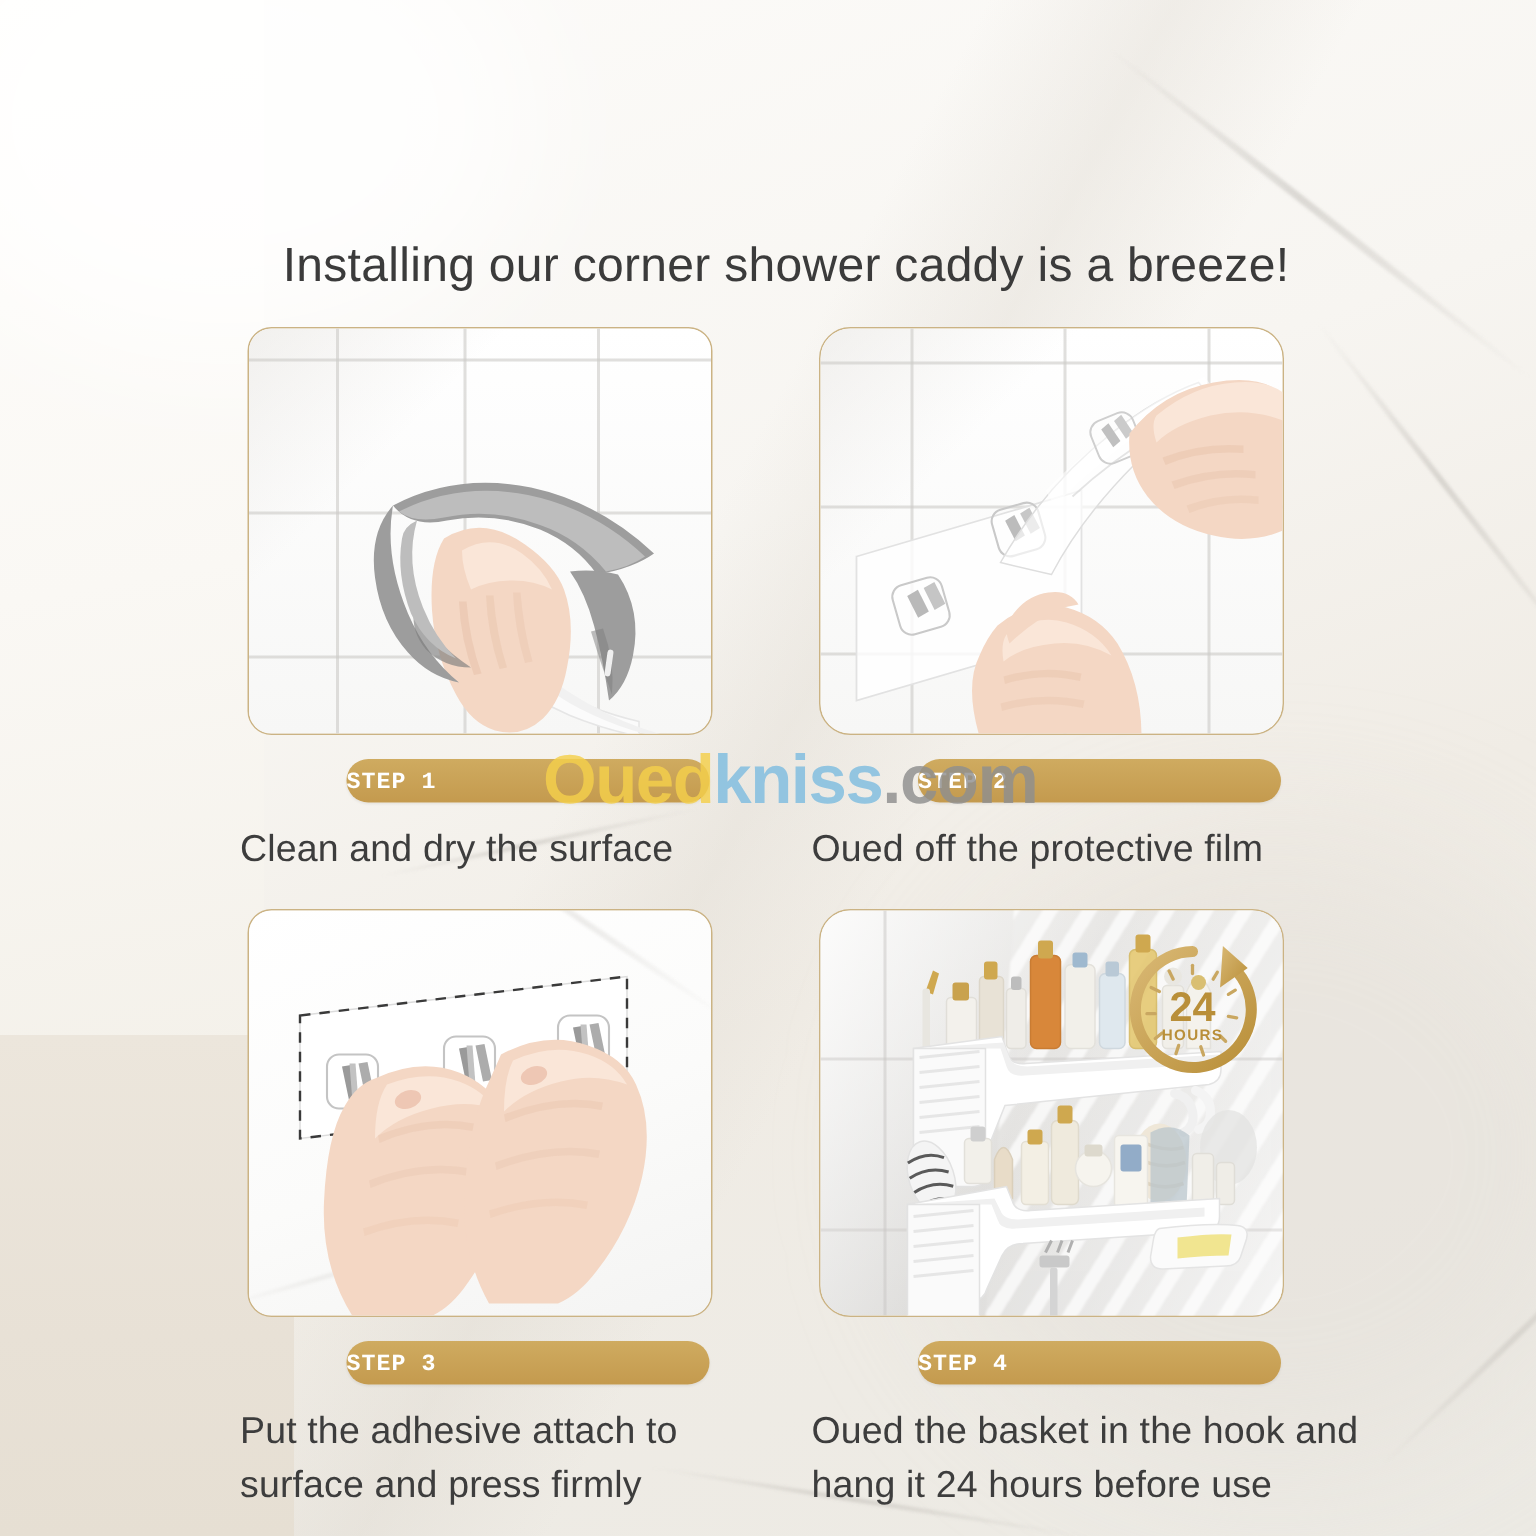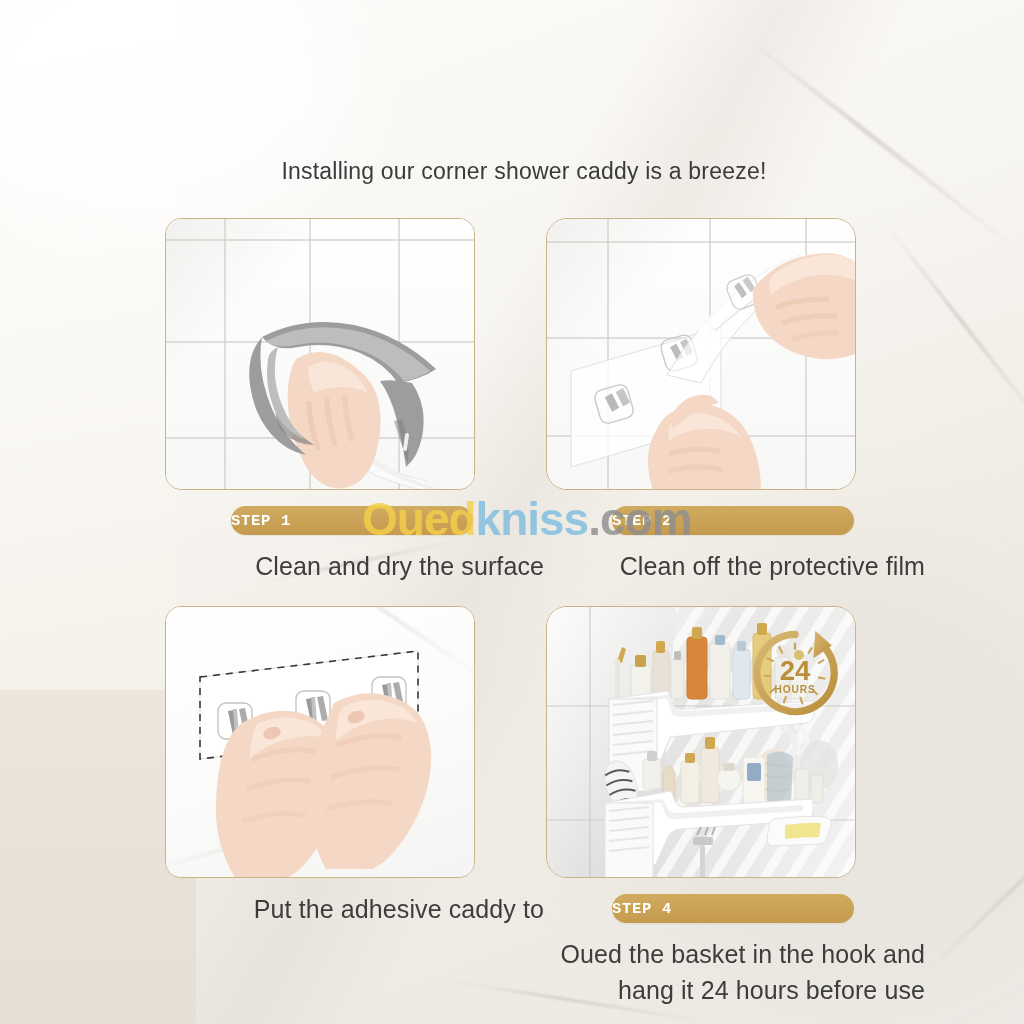--- a/index.html
+++ b/index.html
@@ -74,21 +74,21 @@
     letter-spacing: 1.2px;
     color: #c8a35c;
     white-space: pre;
     text-shadow: 0 1px 0 rgba(255,255,255,.6);
   }
   .subtitle {
     position: absolute;
     left: 0; top: 158px;
     width: 1024px;
     text-align: center;
-    font-size: 23px;
+    font-size: 32px;
     color: #3b3b3b;
     letter-spacing: .2px;
     padding-left: 24px;
   }
 
   
   .step {
     position: absolute;
     width: 384px;
   }
@@ -160,21 +160,21 @@
   }
   .pill-label {
     color: #ffffff;
     font-size: 15.5px;
     font-weight: bold;
     letter-spacing: .7px;
   }
 
   .caption {
     margin-top: 14px;
-    text-align: right;
+    text-align: left;
     font-size: 25px;
     line-height: 1.42;
     color: #3d3d3d;
     letter-spacing: .1px;
   }
 
   
   .watermark {
     position: absolute;
     left: 362px; top: 492px;
@@ -308,21 +308,21 @@
         <path class="skin-d" d="M122 232 q26 -8 52 -2 l-1 5 q-25 -6 -50 2 z" opacity=".4"></path>
         <path class="skin-d" d="M120 250 q28 -8 56 -2 l-1 5 q-27 -6 -54 2 z" opacity=".34"></path>
 
         <path class="skin" d="M126 194 q10 -16 26 -18 q14 -2 20 8 q-14 2 -26 10 q-12 8 -20 16 q-4 -10 0 -16 z"></path>
       </svg>
     </div>
     <div class="pill">
       <span class="pill-label">STEP 2</span>
     </div>
     <div class="caption">
-      <div>Clean off the protective film</div>
+      <div>Oued off the protective film</div>
     </div>
   </div>
 
   <div class="step step-3">
     <div class="photo">
       <div class="marblewall" style="background:linear-gradient(160deg,#ffffff 0%,#fbfbfa 55%,#f4f4f3 100%);"></div>
       <div class="vein" style="left:120px;top:10px;width:220px;height:4px;transform:rotate(34deg);opacity:.55;"></div>
       <div class="vein" style="left:-30px;top:240px;width:180px;height:3px;transform:rotate(-16deg);opacity:.4;"></div>
       <svg viewBox="0 0 310 272" width="310" height="272" style="position:absolute;inset:0;">
 
@@ -357,22 +357,26 @@
         <path class="skin" d="M168 96 q30 -16 58 -6 q24 8 32 26 q12 26 4 62 q-8 34 -30 62 q-12 16 -26 22 l-46 0 q-20 -36 -16 -80 q4 -44 16 -68 q5 -11 8 -18 z"></path>
         <path class="skin-l" d="M176 100 q26 -12 50 -4 q18 6 26 20 q-22 -8 -44 -2 q-24 6 -38 20 q0 -22 6 -34 z"></path>
         <path class="skin-d" d="M170 136 q36 -14 66 -8 l-1 5 q-30 -6 -64 8 z" opacity=".35"></path>
         <path class="skin-d" d="M164 168 q38 -14 70 -8 l-1 5 q-32 -6 -68 8 z" opacity=".3"></path>
         <path class="skin-d" d="M160 200 q36 -12 66 -6 l-1 5 q-30 -6 -64 6 z" opacity=".26"></path>
 
         <ellipse cx="106" cy="126" rx="9" ry="6" fill="#eec7b4" transform="rotate(-18 106 126)"></ellipse>
         <ellipse cx="190" cy="110" rx="9" ry="6" fill="#eec7b4" transform="rotate(-18 190 110)"></ellipse>
       </svg>
     </div>
+    <div class="pill">
+      <span class="pill-label">STEP 3</span>
+    </div>
     <div class="caption">
-      <div>Put the adhesive caddy to</div>
+      <div>Put the adhesive attach to</div>
+      <div>surface and press firmly</div>
     </div>
   </div>
 
   <div class="step step-4">
     <div class="photo">
       <div class="marblewall"></div>
       <div class="light-stripe"></div>
       <div class="grout-v" style="left:42px;background:rgba(200,198,195,.5);"></div>
       <div class="grout-h" style="top:98px;background:rgba(200,198,195,.45);"></div>
       <div class="grout-h" style="top:212px;background:rgba(200,198,195,.4);"></div>

